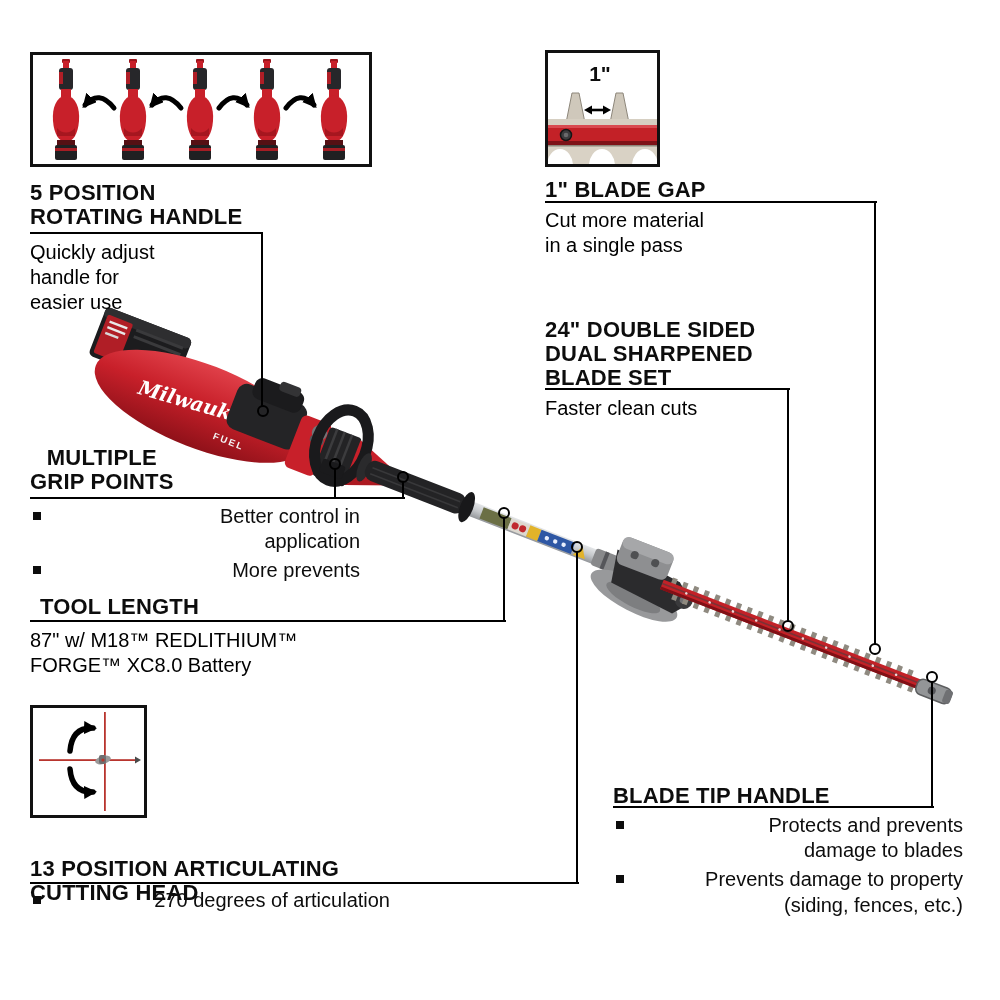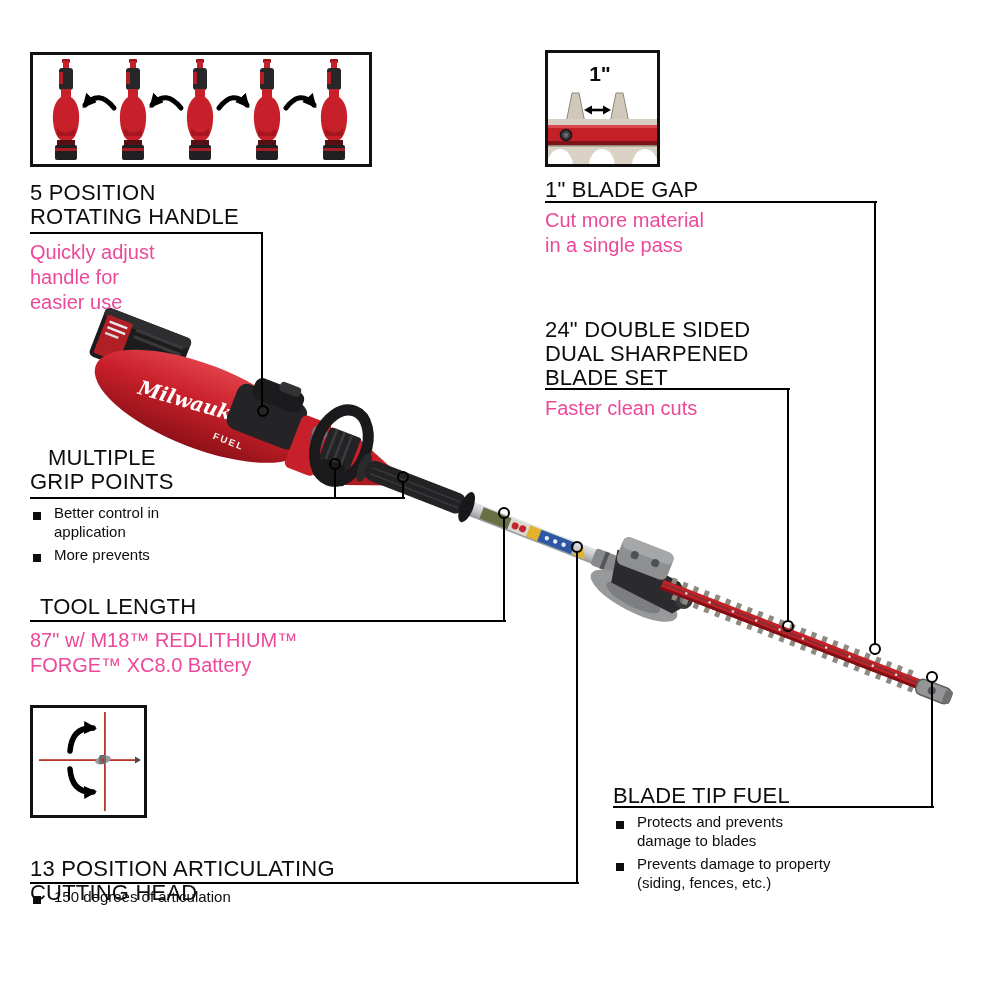--- a/index.html
+++ b/index.html
@@ -1,29 +1,29 @@
 <!DOCTYPE html>
 <html><head>
 <meta charset="utf-8">
 <style>
   html,body{margin:0;padding:0;background:#ffffff;}
   #canvas{position:relative;width:1000px;height:1000px;background:#ffffff;overflow:hidden;
           font-family:"Liberation Sans", sans-serif;color:#0d0d0d;}
-  .callout-title{position:absolute;font-weight:normal;font-size:22px;line-height:1.09;
+  .callout-title{position:absolute;font-weight:bold;font-size:22px;line-height:1.09;
                  letter-spacing:0.2px;white-space:pre-line;color:#0d0d0d;z-index:3;}
   .callout-body{position:absolute;font-size:20px;line-height:1.26;white-space:pre-line;
-                color:#ec4899;z-index:3;}
+                color:#000000;z-index:3;}
   .rule{position:absolute;height:2px;background:#000;z-index:2;}
   .vline{position:absolute;width:2px;background:#000;z-index:2;}
   .dot{position:absolute;width:12px;height:12px;border:2.5px solid #000;border-radius:50%;
        background:transparent;box-sizing:border-box;z-index:4;}
   .inset{position:absolute;background:#fff;border:3px solid #111;box-sizing:border-box;z-index:3;}
   ul.blist{position:absolute;margin:0;padding:0;list-style:none;z-index:3;}
-  ul.blist li{position:relative;padding-left:24px;margin:0 0 4px 0;font-size:15px;
-              line-height:1.26;white-space:pre-line;}
+  ul.blist li{position:relative;padding-left:24px;margin:0 0 4px 0;font-size:20px;
+              line-height:1.26;white-space:pre-line;text-align:right;}
   ul.blist li::before{content:"";position:absolute;left:3px;top:8px;width:8px;height:8px;background:#0d0d0d;}
   svg{display:block;}
   #product-svg{position:absolute;left:0;top:0;z-index:1;}
 </style>
 </head>
 <body>
 
 <div id="canvas">
 
   <svg id="product-svg" width="1000" height="1000" viewBox="0 0 1000 1000">
@@ -251,24 +251,24 @@
     <li>More prevents</li>
   </ul>
 
   <div class="callout-title" style="left:30px;top:595px;margin-left:10px;">TOOL LENGTH</div>
   <div class="callout-body" style="left:30px;top:628px;">87" w/ M18™ REDLITHIUM™
 FORGE™ XC8.0 Battery</div>
 
   <div class="callout-title" style="left:30px;top:833px;margin-top:24px;">13 POSITION ARTICULATING
 CUTTING HEAD</div>
   <ul class="blist" style="left:30px;top:888px;width:360px;">
-    <li>150 degrees of articulation</li>
+    <li>270 degrees of articulation</li>
   </ul>
 
-  <div class="callout-title" style="left:613px;top:784px;">BLADE TIP FUEL</div>
+  <div class="callout-title" style="left:613px;top:784px;">BLADE TIP HANDLE</div>
   <ul class="blist" style="left:613px;top:813px;width:350px;">
     <li>Protects and prevents
 damage to blades</li>
     <li>Prevents damage to property
 (siding, fences, etc.)</li>
   </ul>
 
   <div class="rule" style="left:30px;top:232px;width:233px;"></div>
   <div class="vline" style="left:261px;top:232px;height:174px;"></div>
 

